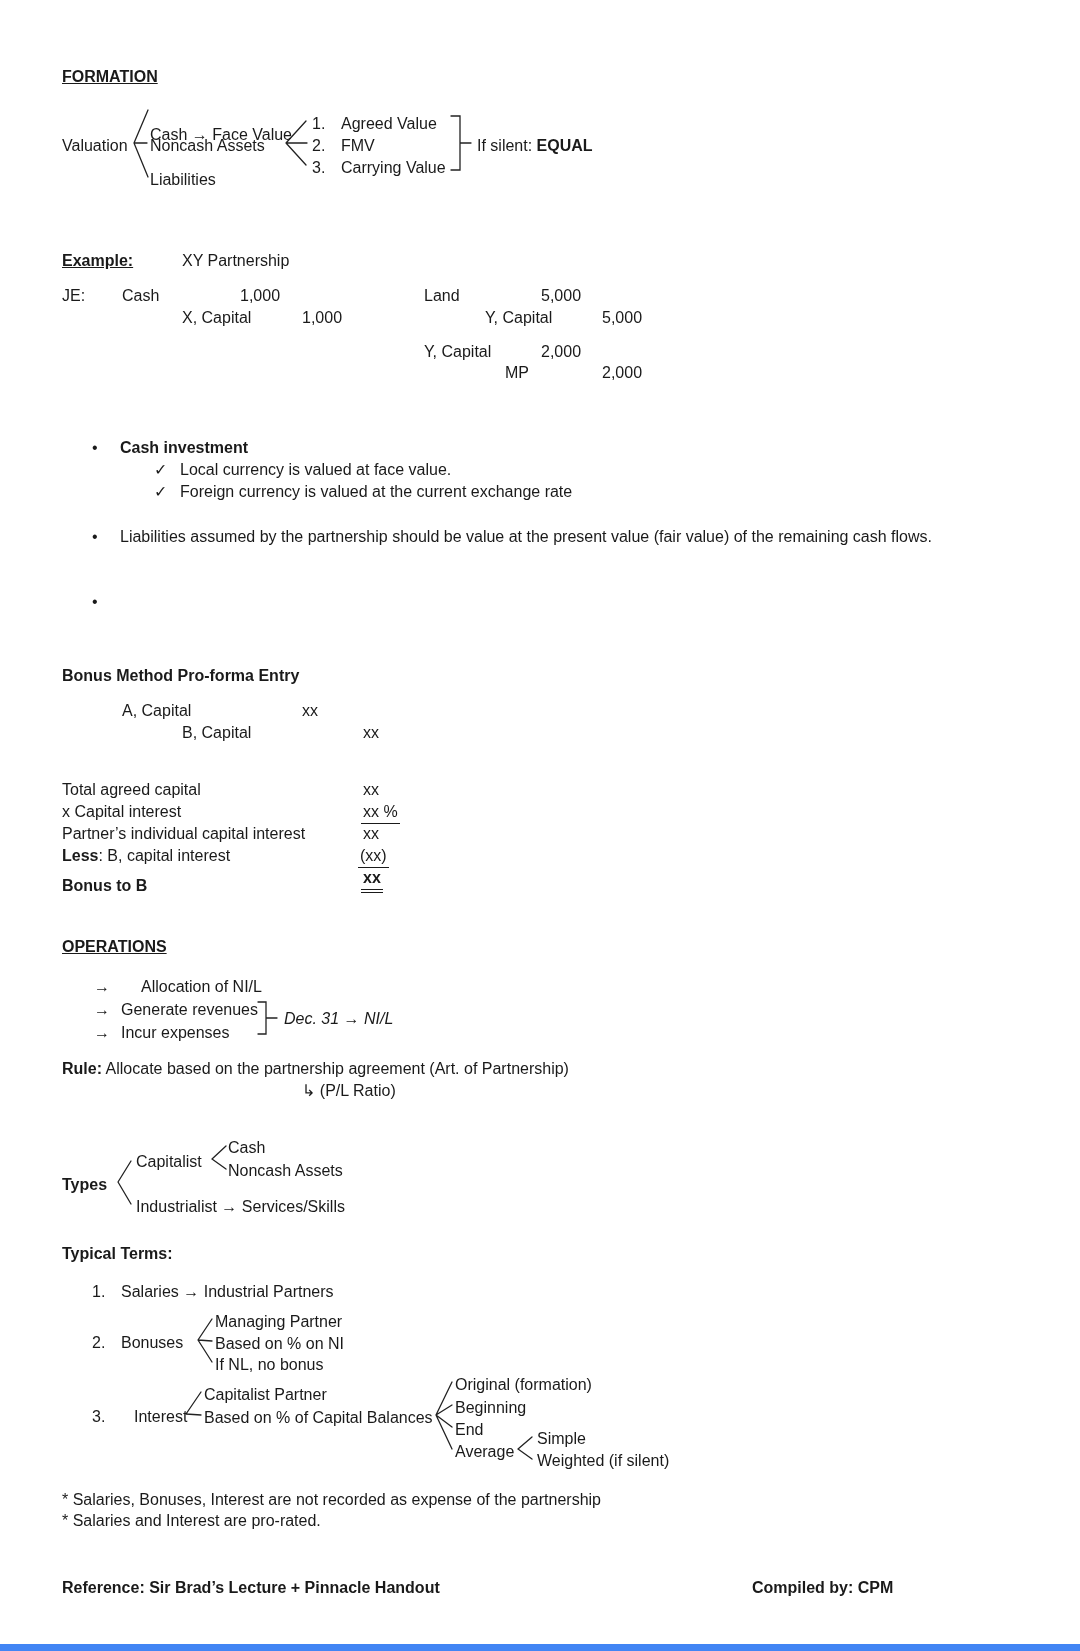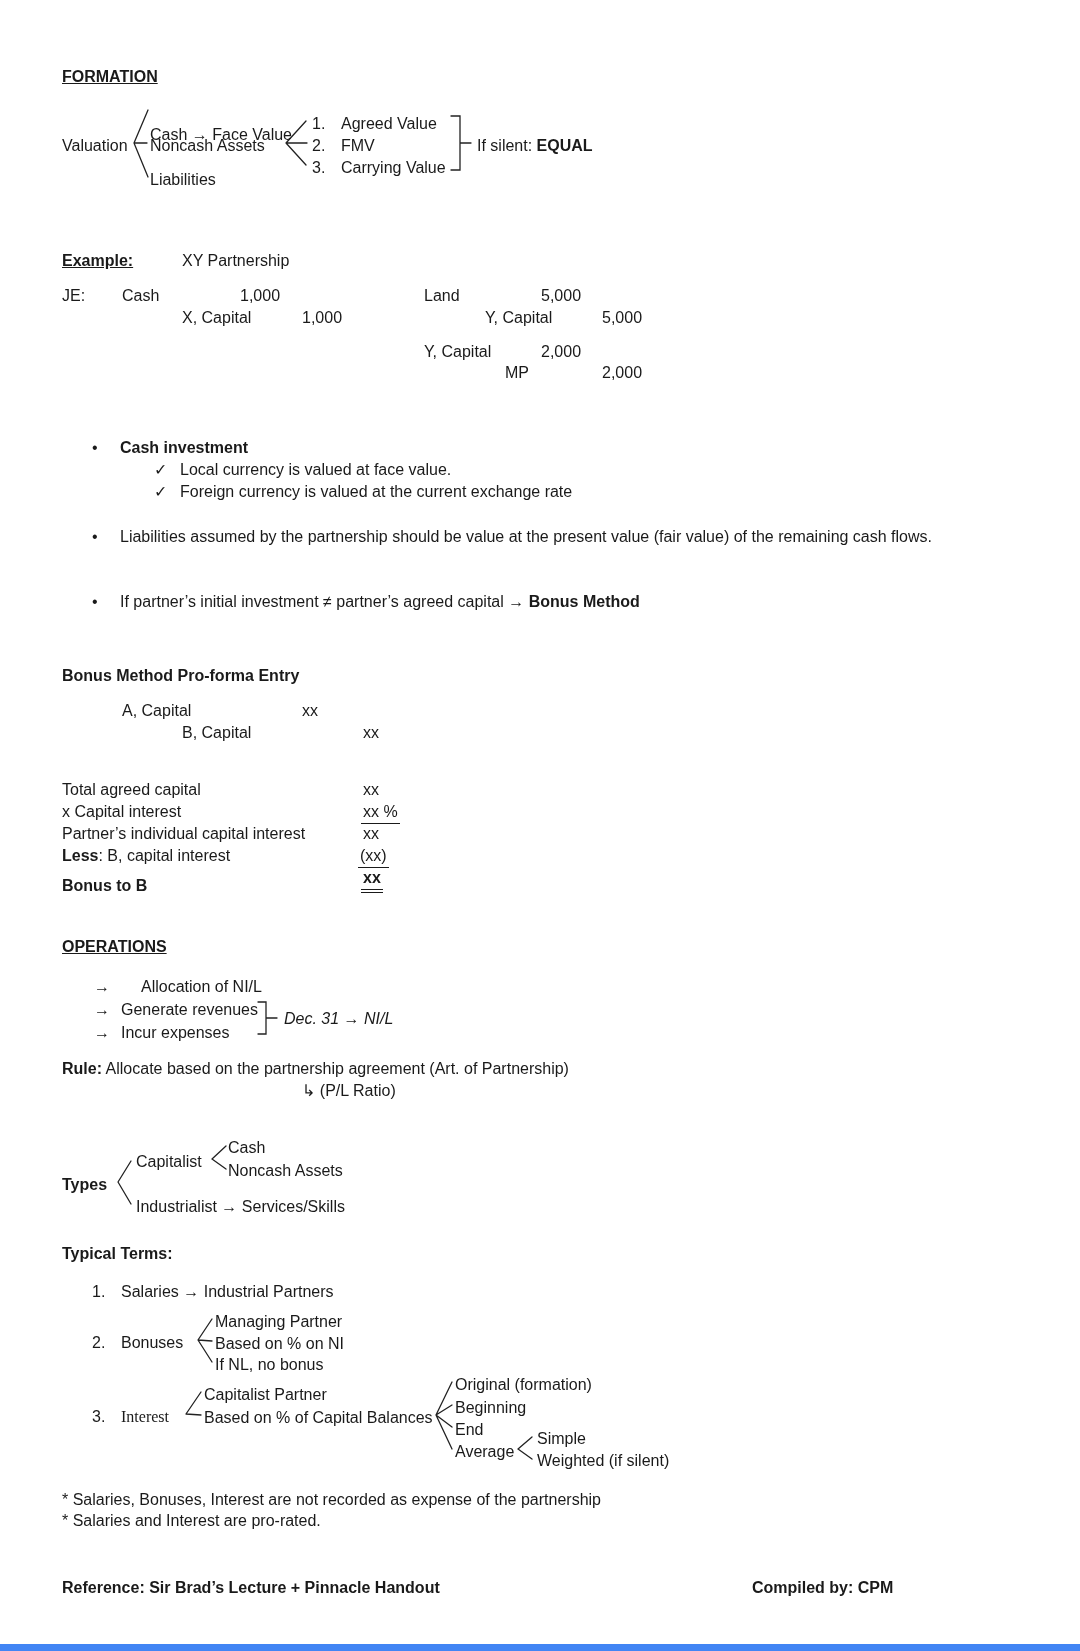--- a/index.html
+++ b/index.html
@@ -97,21 +97,20 @@
   <span class="t b" style="left:120px;top:437px;">Cash investment</span>
   <span class="t" style="left:154px;top:459px;">✓</span>
   <span class="t" style="left:180px;top:459px;">Local currency is valued at face value.</span>
   <span class="t" style="left:154px;top:481px;">✓</span>
   <span class="t" style="left:180px;top:481px;">Foreign currency is valued at the current exchange rate</span>
 
   <span class="t" style="left:92px;top:526px;">•</span>
   <span class="t wrap" style="left:120px;top:526px;width:812px;">Liabilities assumed by the partnership should be value at the present value (fair value) of the remaining cash flows.</span>
 
   <span class="t" style="left:92px;top:591px;">•</span>
-  <span class="t" style="left:120px;top:591px;"><span>If partner’s initial investment ≠ partner’s agreed capital → </span><span class="b">Bonus Method</span></span>
 
   <span class="t b" style="left:62px;top:665px;">Bonus Method Pro-forma Entry</span>
   <span class="t" style="left:122px;top:700px;">A, Capital</span>
   <span class="t" style="left:302px;top:700px;">xx</span>
   <span class="t" style="left:182px;top:722px;">B, Capital</span>
   <span class="t" style="left:363px;top:722px;">xx</span>
 
   <span class="t" style="left:62px;top:779px;">Total agreed capital</span>
   <span class="t" style="left:363px;top:779px;">xx</span>
 
@@ -152,21 +151,21 @@
   <span class="t" style="left:121px;top:1281px;">Salaries → Industrial Partners</span>
 
   <span class="t" style="left:215px;top:1311px;">Managing Partner</span>
   <span class="t" style="left:92px;top:1332px;">2.</span>
   <span class="t" style="left:121px;top:1332px;">Bonuses</span>
   <span class="t" style="left:215px;top:1333px;">Based on % on NI</span>
   <span class="t" style="left:215px;top:1354px;">If NL, no bonus</span>
 
   <span class="t" style="left:204px;top:1384px;">Capitalist Partner</span>
   <span class="t" style="left:92px;top:1406px;">3.</span>
-  <span class="t" style="left:121px;top:1406px;font-family:Liberation Serif, serif;">Interest</span>
+  <span class="t" style="left:134px;top:1406px;">Interest</span>
   <span class="t" style="left:204px;top:1407px;">Based on % of Capital Balances</span>
 
   <span class="t" style="left:455px;top:1374px;">Original (formation)</span>
   <span class="t" style="left:455px;top:1397px;">Beginning</span>
   <span class="t" style="left:455px;top:1419px;">End</span>
   <span class="t" style="left:455px;top:1441px;">Average</span>
   <span class="t" style="left:537px;top:1428px;">Simple</span>
   <span class="t" style="left:537px;top:1450px;">Weighted (if silent)</span>
 
   <span class="t" style="left:62px;top:1489px;">* Salaries, Bonuses, Interest are not recorded as expense of the partnership</span>

